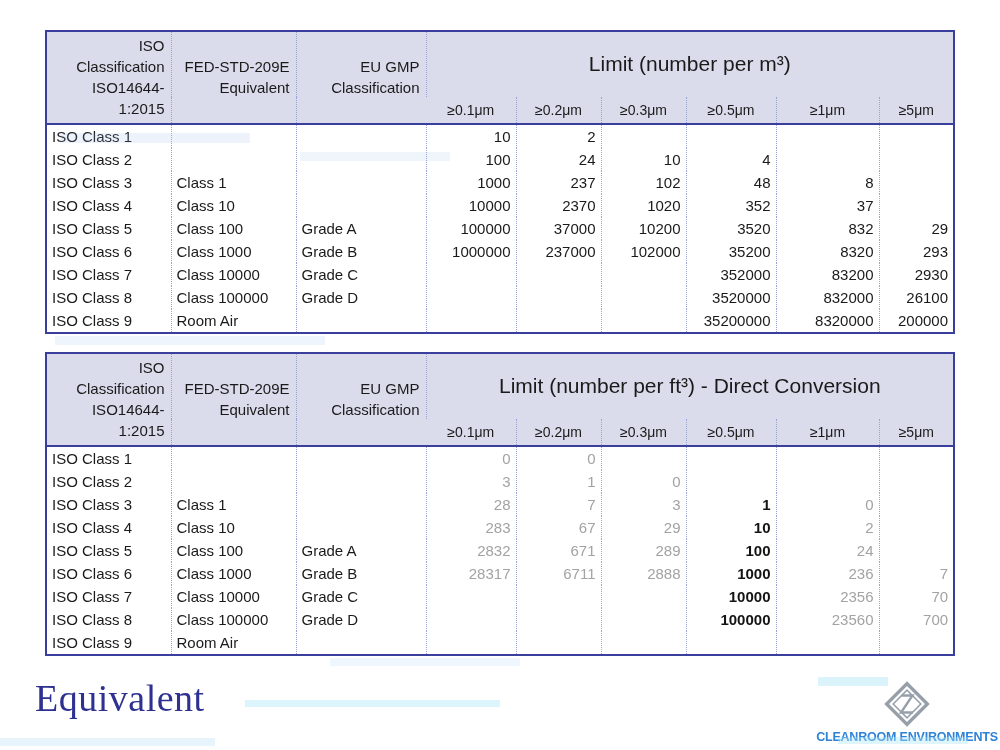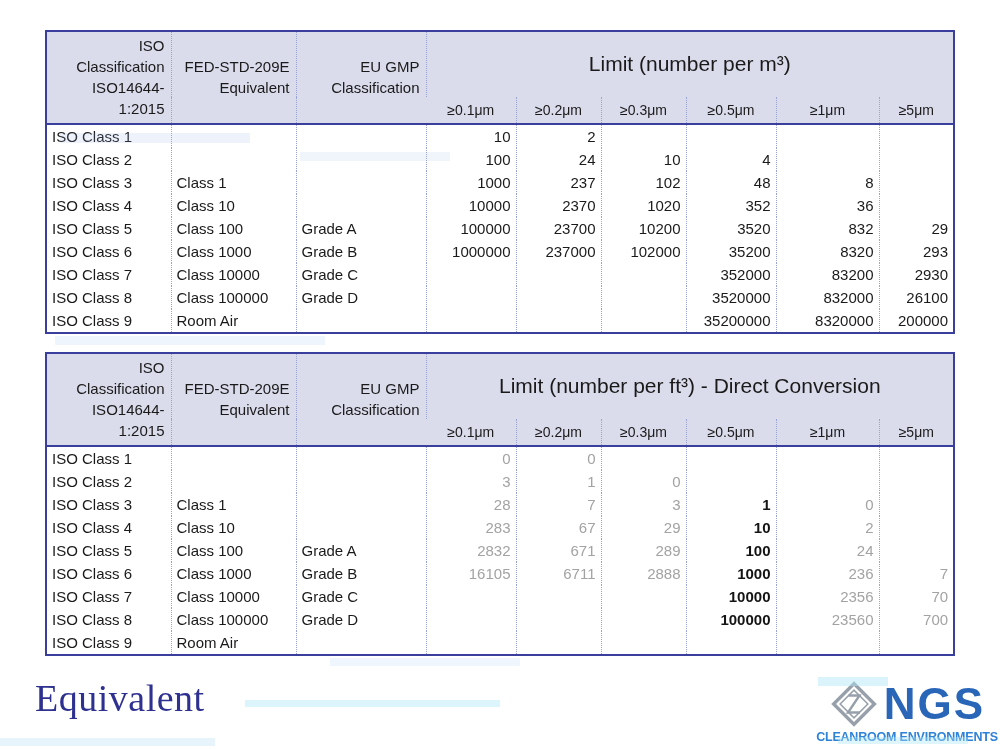--- a/index.html
+++ b/index.html
@@ -148,29 +148,29 @@
         <td class="num"></td>
       </tr>
       <tr>
         <td>ISO Class 4</td>
         <td>Class 10</td>
         <td></td>
         <td class="num">10000</td>
         <td class="num">2370</td>
         <td class="num">1020</td>
         <td class="num">352</td>
-        <td class="num">36</td>
+        <td class="num">37</td>
         <td class="num"></td>
       </tr>
       <tr>
         <td>ISO Class 5</td>
         <td>Class 100</td>
         <td>Grade A</td>
         <td class="num">100000</td>
-        <td class="num">23700</td>
+        <td class="num">37000</td>
         <td class="num">10200</td>
         <td class="num">3520</td>
         <td class="num">832</td>
         <td class="num">29</td>
       </tr>
       <tr>
         <td>ISO Class 6</td>
         <td>Class 1000</td>
         <td>Grade B</td>
         <td class="num">1000000</td>
@@ -303,21 +303,21 @@
         <td class="num gray">671</td>
         <td class="num gray">289</td>
         <td class="num strong">100</td>
         <td class="num gray">24</td>
         <td class="num gray"></td>
       </tr>
       <tr>
         <td>ISO Class 6</td>
         <td>Class 1000</td>
         <td>Grade B</td>
-        <td class="num gray">16105</td>
+        <td class="num gray">28317</td>
         <td class="num gray">6711</td>
         <td class="num gray">2888</td>
         <td class="num strong">1000</td>
         <td class="num gray">236</td>
         <td class="num gray">7</td>
       </tr>
       <tr>
         <td>ISO Class 7</td>
         <td>Class 10000</td>
         <td>Grade C</td>
@@ -355,21 +355,20 @@
 
 <div class="caption">Equivalent</div>
 
 <div class="logo">
   <div class="logo-top">
     <svg width="50" height="50" viewBox="0 0 50 50">
       <rect x="10.6" y="10.6" width="28.8" height="28.8" fill="none" stroke="#97a0aa" stroke-width="3.4" transform="rotate(45 25 25)"></rect>
       <rect x="15.2" y="15.2" width="19.6" height="19.6" fill="none" stroke="#97a0aa" stroke-width="1.5" transform="rotate(45 25 25)"></rect>
       <path d="M19.5 16.5 h11 l-11.5 17 h12" fill="none" stroke="#97a0aa" stroke-width="2.4"></path>
     </svg>
-    <span class="ngs">NGS</span>
   </div>
   <span class="tagline">CLEANROOM ENVIRONMENTS</span>
 </div>
 
 <div class="ghost g1"></div>
 <div class="ghost g2"></div>
 <div class="ghost g3"></div>
 <div class="ghost g4"></div>
 <div class="ghost g5"></div>
 <div class="ghost g6"></div>

